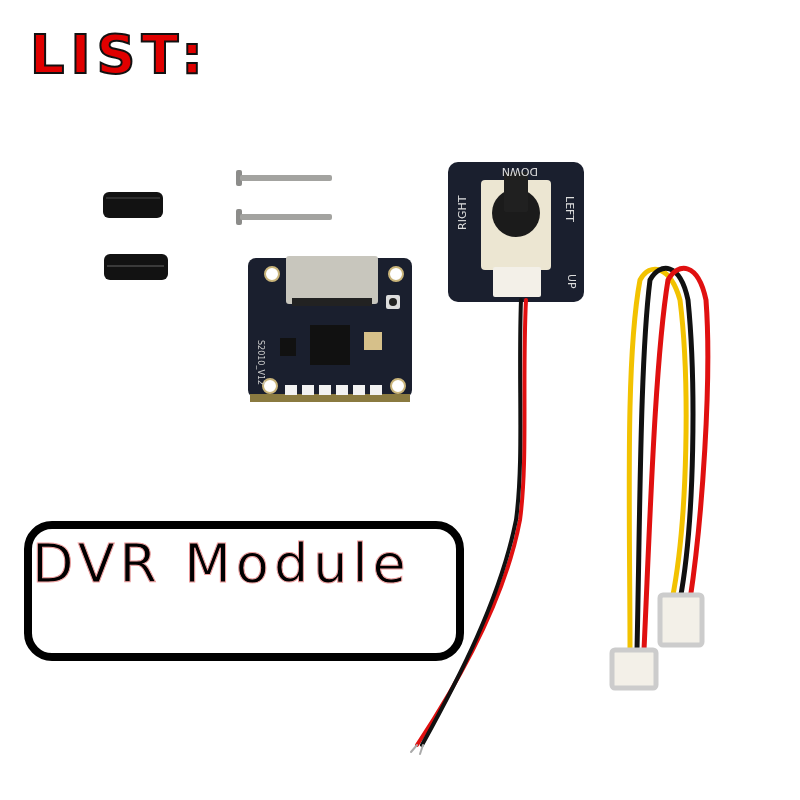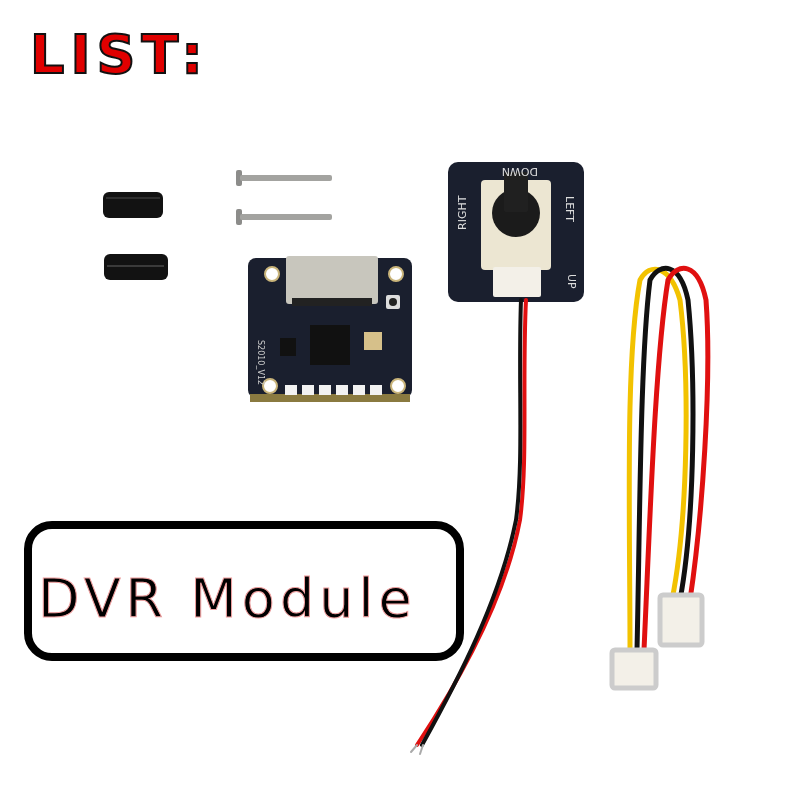--- a/index.html
+++ b/index.html
@@ -10,21 +10,21 @@
   }
   svg.scene { position:absolute; left:0; top:0; }
   .label-box {
     position:absolute; left:24px; top:521px; width:440px; height:140px;
     border:8px solid #000; border-radius:28px; background:#fff; box-sizing:border-box;
   }
   .label-line1, .label-line2 {
     position:absolute; font-family:"DejaVu Sans", sans-serif; color:#000;
     -webkit-text-stroke:1px #f0a0a0; font-size:54px; letter-spacing:5px; line-height:1;
   }
-  .label-line1 { left:6px; top:8px;margin-top:35px; }
+  .label-line1 { left:0; top:8px; }
   .label-line2 { left:118px; top:66px; }
 </style>
 </head>
 <body>
 
 <div class="title">LIST:</div>
 
 <svg class="scene" width="800" height="800" viewBox="0 0 800 800">
 
   <g>

